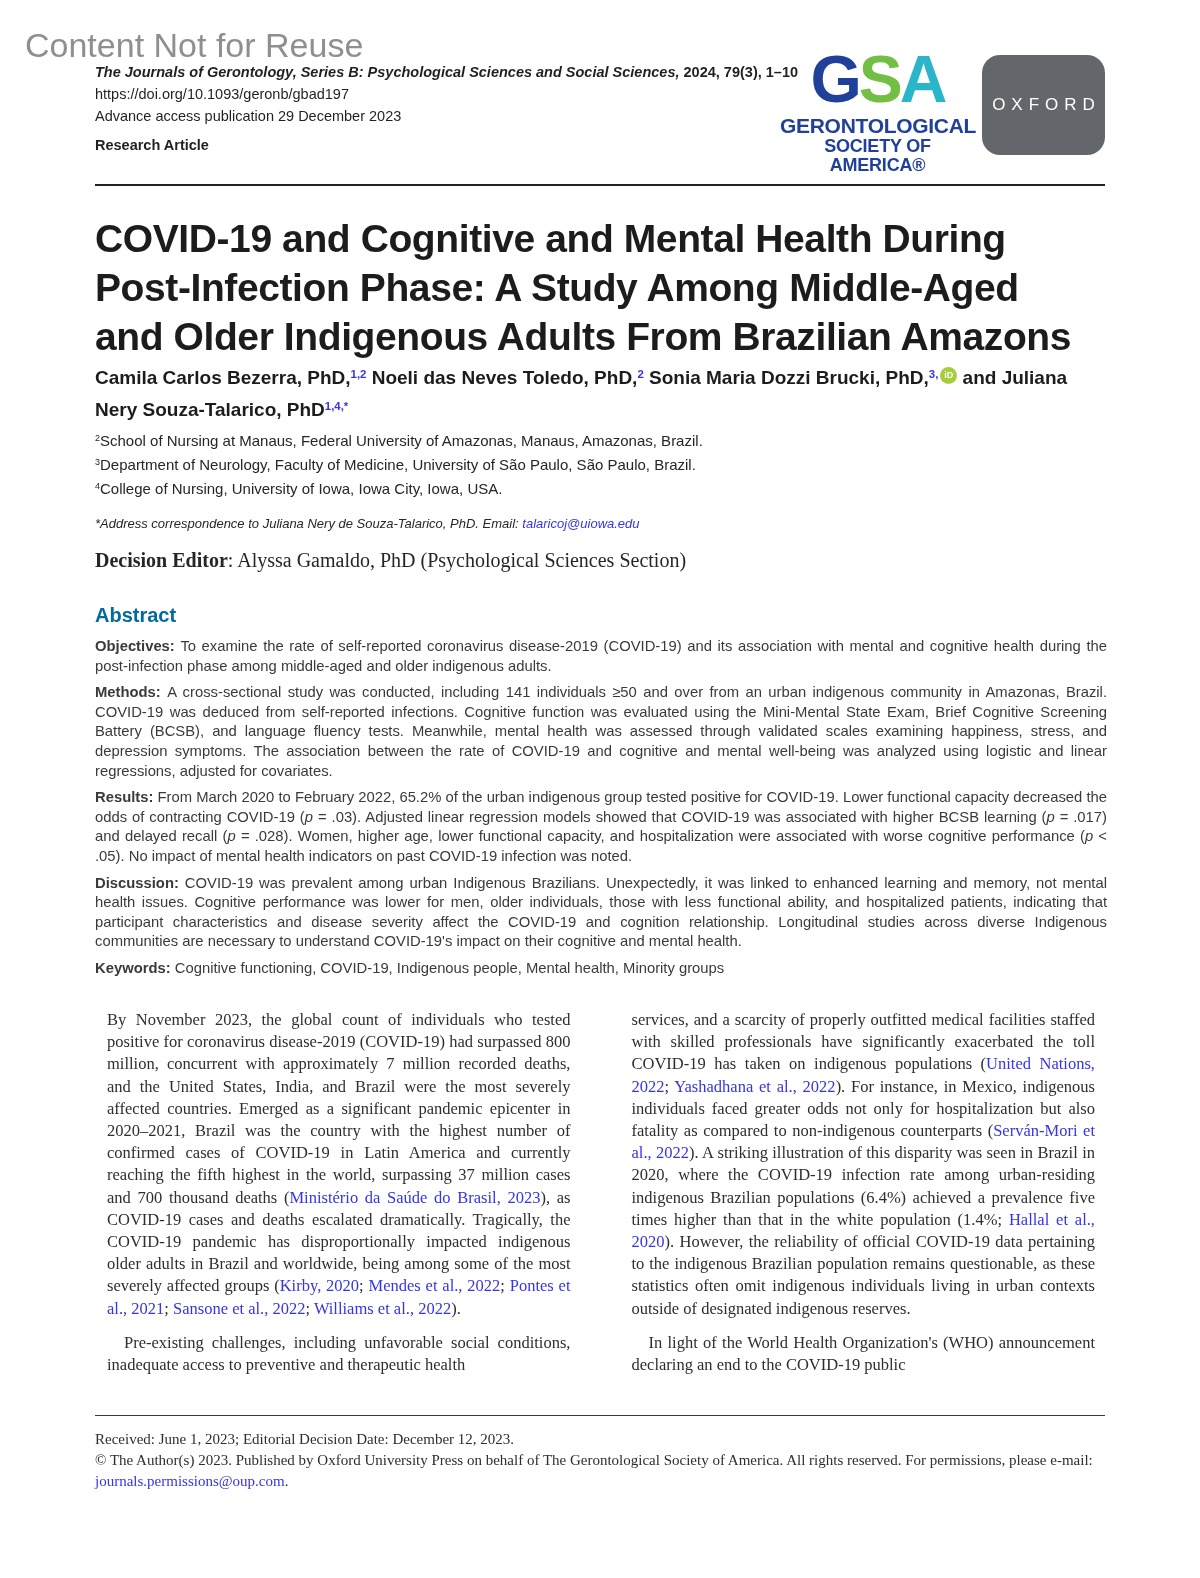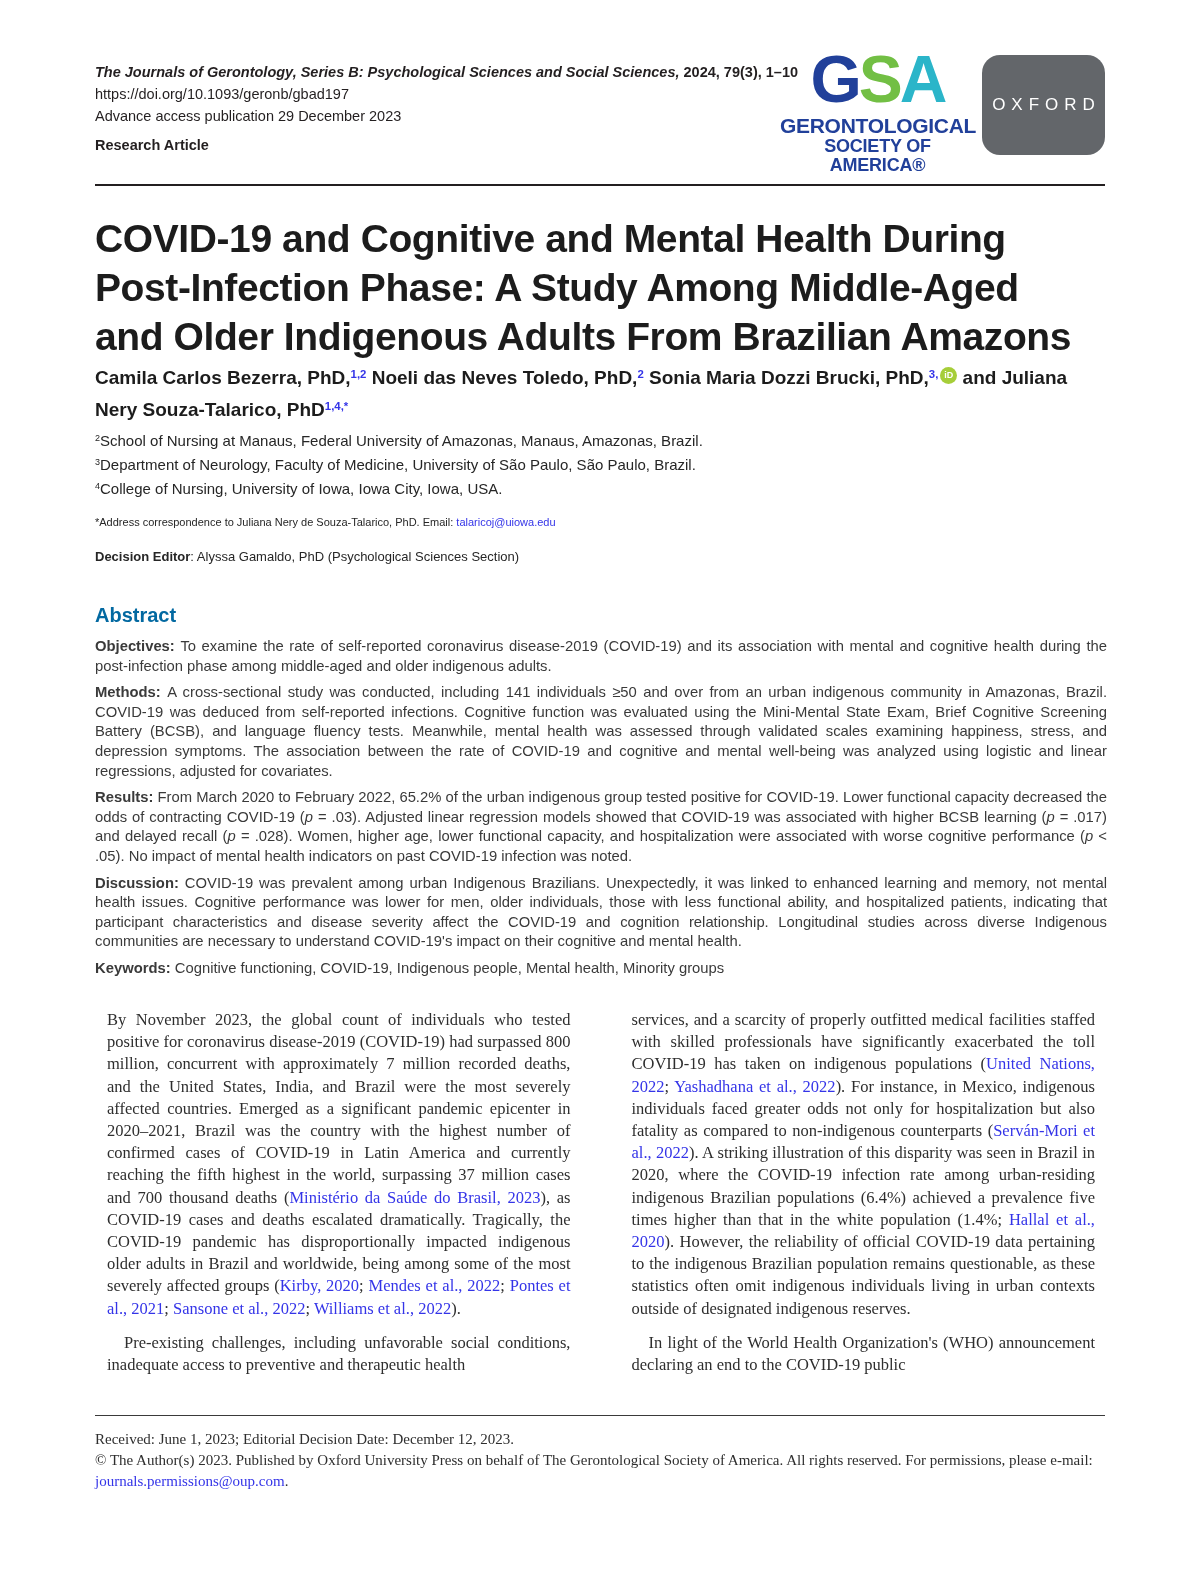--- a/index.html
+++ b/index.html
@@ -42,22 +42,22 @@
   }
   .authors { position:absolute; left:95px; top:363px; width:985px; font-size:19px; line-height:30px; font-weight:700; color:#1c1c1c; }
   .seg-sup, .seg-suplink { font-size:0.6em; position:relative; top:-0.55em; }
   .seg-suplink { color:var(--c-link,#3434e8); }
   .orcid-icon {
     display:inline-block; width:17px; height:17px; border-radius:50%;
     background:var(--c-orcid_green,#a6ce39); color:#fff; text-align:center;
     font-size:9px; line-height:17px; font-weight:700; position:relative; top:-6px; margin-left:2px;
   }
   .affiliations { position:absolute; left:95px; top:430px; font-size:15px; line-height:22px; color:#262626; }
-  .correspondence { position:absolute; left:95px; top:516px; font-size:11px; color:#262626; }
-  .decision-editor { position:absolute; left:95px; top:549px; font-size:13px; color:#262626; }
+  .correspondence { position:absolute; left:95px; top:516px; font-size:13px; color:#262626;font-style:italic; }
+  .decision-editor { position:absolute; left:95px; top:549px; font-size:20px; color:#262626;font-family:Liberation Serif, serif; }
 
   .seg-bold { font-weight:700; }
   .seg-italic { font-style:italic; }
   .seg-link { color:var(--c-link,#3434e8); }
 
   
   .abstract { position:absolute; left:95px; top:604px; width:1012px; color:#3a3a3a; }
   .abstract-heading { margin:0 0 10px 0; font-size:20px; font-weight:700; color:#0369a1; }
   .abstract p { margin:0 0 7px 0; font-size:14.8px; line-height:19.6px; text-align:justify; }
   .abstract p.keywords { margin-top:1px; }
@@ -77,20 +77,21 @@
   .footer {
     position:absolute; left:95px; top:1429px; width:1012px;
     font-family:"Liberation Serif", serif; font-size:15px; line-height:21px; color:#2e2e2e;
   }
 </style>
 </head>
 <body>
 
 <div class="page">
 
+  <div class="watermark">Content Not for Reuse</div>
 
   <div class="header-meta">
     <div class="journal-line"><span class="seg-italic">The Journals of Gerontology, Series B: Psychological Sciences and Social Sciences,</span><span class="seg"> 2024, </span><span class="seg-bold">79</span><span class="seg">(3), 1–10</span></div>
     <div class="doi-line">https://doi.org/10.1093/geronb/gbad197</div>
     <div class="advance-line">Advance access publication 29 December 2023</div>
     <div class="article-type">Research Article</div>
   </div>
 
   <div class="gsa-logo">
     <div class="gsa-letters"><span class="seg" style="color: rgb(33, 64, 154);">G</span><span class="seg" style="color: rgb(114, 191, 68);">S</span><span class="seg" style="color: rgb(43, 181, 201);">A</span></div>

